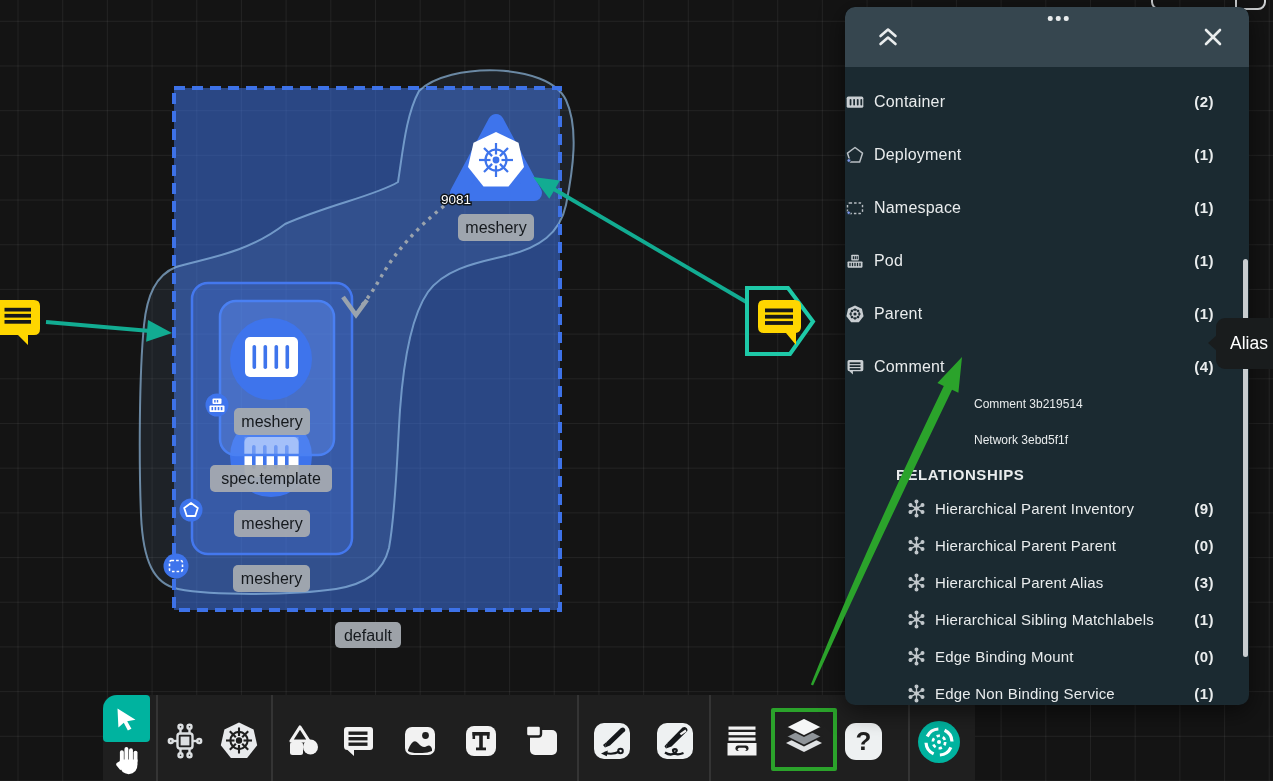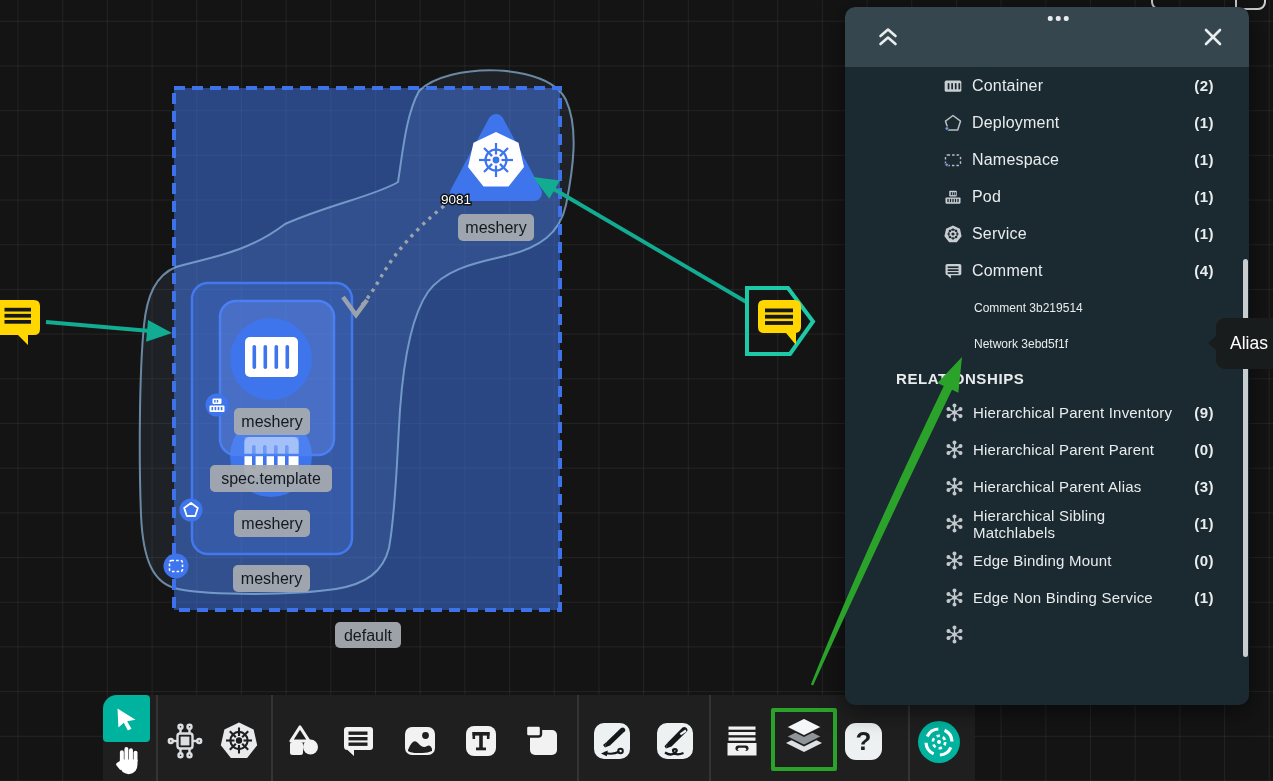--- a/index.html
+++ b/index.html
@@ -40,34 +40,34 @@
     background:#1b2a31; border-radius:10px; z-index:6; overflow:hidden;
     box-shadow:0 6px 24px rgba(0,0,0,0.55); color:#e9eced; }
   .panel-header { position:relative; width:100%; height:60px; background:#36464f;
     border-radius:10px 10px 0 0; }
   .drag-dots { position:absolute; left:213px; top:9px; transform:translateX(-50%);
     display:flex; gap:3.5px; }
   .drag-dots i { width:4.5px; height:4.5px; border-radius:50%; background:#e9eced; display:block; }
   .collapse-btn { position:absolute; left:32px; top:19px; width:22px; height:22px; cursor:pointer; }
   .close-btn { position:absolute; right:26px; top:20px; width:20px; height:20px; cursor:pointer; }
   .panel-body { position:relative; width:100%; }
-  .prow { display:flex; align-items:center; height:37px; padding-left:98px; padding-right:35px;
-    font-size:16px; letter-spacing:0.2px; }
+  .prow { display:flex; align-items:center; height:37px; padding-right:35px;
+    font-size:16px; letter-spacing:0.2px;margin-top:16px; }
   .prow .icon { width:20px; height:20px; margin-right:9px; flex:none; }
   .prow .count, .rrow .count { margin-left:auto; min-width:30px; text-align:right;
     font-size:15px; font-weight:bold; letter-spacing:0.5px; }
   .subrow { display:flex; align-items:center; height:35px; margin:1px 35px 1px 124px;
     padding-left:5px; font-size:12px; border-radius:4px; position:relative; }
   .subrow.selected { background:#2e3d44; }
   .eye-btn { position:absolute; right:13px; top:50%; transform:translate(0,-50%);
     width:33px; height:33px; border-radius:50%; background:#39464d;
     display:flex; align-items:center; justify-content:center; cursor:pointer; }
   .heading-row { display:flex; align-items:center; height:32px; padding-left:51px;
     font-size:15px; font-weight:bold; letter-spacing:0.6px; }
-  .rrow { display:flex; align-items:center; height:37px; padding-left:100px; padding-right:35px;
+  .rrow { display:flex; align-items:center; height:37px; padding-left:62px; padding-right:35px;
     font-size:15px; letter-spacing:0.2px; }
   .rrow .icon { width:19px; height:19px; margin-right:9px; flex:none; }
   .scroll-thumb { position:absolute; right:1.5px; top:252px; width:5px; height:398px;
     border-radius:3px; background:#c8cdd0; }
 
   
   #overlay-svg { position:absolute; left:0; top:0; z-index:8; pointer-events:none; }
   .tooltip { position:absolute; left:1216px; top:318px; width:66px; height:51px;
     background:#191c1d; border-radius:9px; z-index:9; color:#fff;
     display:flex; align-items:center; padding-left:14px; font-size:17.5px; }
@@ -468,21 +468,21 @@
             <line x1="12" y1="15.6" x2="12" y2="18.8"></line>
             <line x1="5.2" y1="12" x2="8.4" y2="12"></line>
             <line x1="15.6" y1="12" x2="18.8" y2="12"></line>
             <line x1="7.2" y1="7.2" x2="9.4" y2="9.4"></line>
             <line x1="14.6" y1="14.6" x2="16.8" y2="16.8"></line>
             <line x1="7.2" y1="16.8" x2="9.4" y2="14.6"></line>
             <line x1="14.6" y1="9.4" x2="16.8" y2="7.2"></line>
           </g>
           <circle cx="12" cy="12" r="1.9" fill="#1b2a31"></circle>
         </svg>
-        <span>Service</span>
+        <span>Parent</span>
         <span class="count">(1)</span>
       </div>
       <div class="prow">
         <svg class="icon" viewBox="0 0 24 24">
           <path d="M 5 3.5 L 20 3.5 q 2 0 2 2 L 22 15 q 0 2 -2 2 L 9.5 17 L 9.5 21 L 5.3 17 q -2.3 0 -2.3 -2.3 L 3 5.5 q 0 -2 2 -2 Z" fill="#c9ced2"></path>
           <rect x="5.6" y="6.4" width="13" height="2.1" fill="#1b2a31"></rect>
           <rect x="5.6" y="9.9" width="13" height="2.1" fill="#1b2a31"></rect>
           <rect x="5.6" y="13.4" width="13" height="2.1" fill="#1b2a31"></rect>
         </svg>
         <span>Comment</span>

